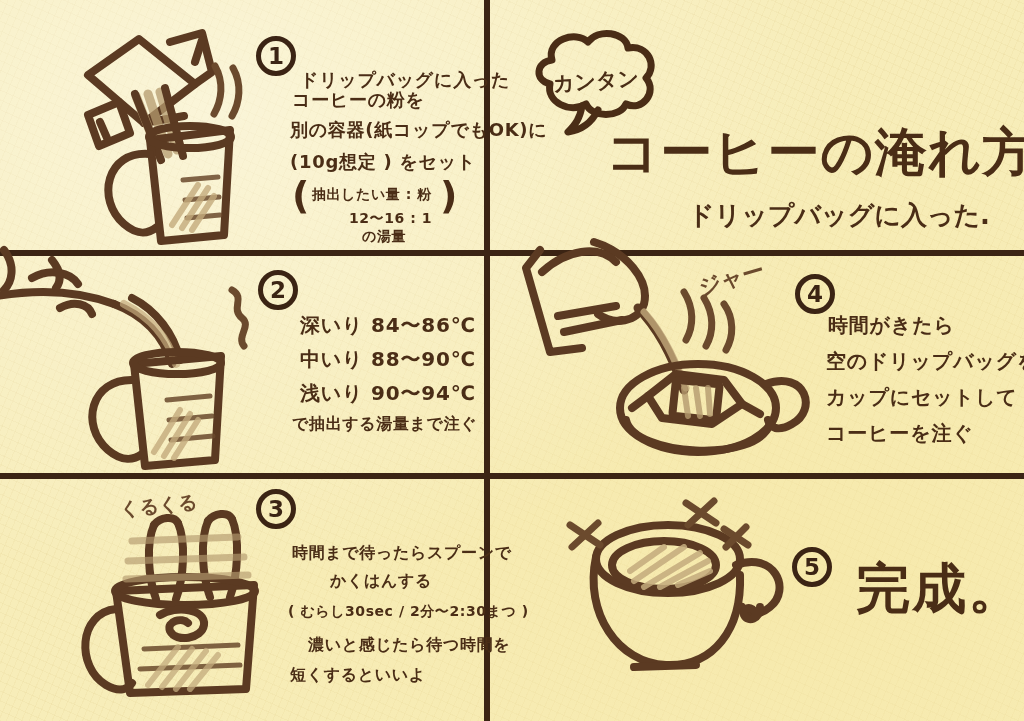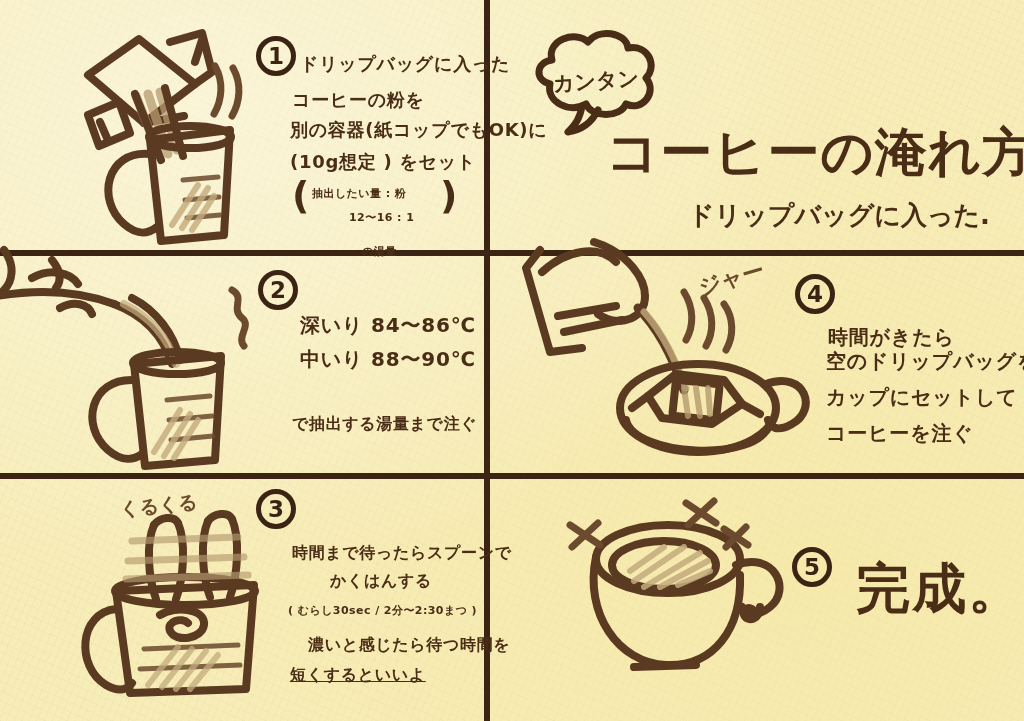--- a/index.html
+++ b/index.html
@@ -38,21 +38,21 @@
     border-radius:50%;box-sizing:border-box;
     display:flex;align-items:center;justify-content:center;
     font-family:"DejaVu Sans","Liberation Sans",sans-serif;
     font-weight:bold;font-size:23px;color:#3b2414;line-height:1;
   }
 
   .tx{position:absolute;white-space:nowrap;}
   .l1{font-size:18px;}
   .l2{font-size:20px;}
   .l3{font-size:16px;}
-  .l4{font-size:11px;}
+  .l4{font-size:14px;}
   .sfx{
     position:absolute;font-size:22px;font-weight:bold;color:#6b4a2d;
     transform:rotate(-16deg);white-space:nowrap;
   }
   .sfx2{
     position:absolute;font-size:19px;font-weight:bold;color:#6b4a2d;
     white-space:nowrap;
   }
   svg{display:block;overflow:visible;}
 </style>
@@ -107,30 +107,30 @@
       </g>
 
       <g fill="none" stroke="#6b4a2d" stroke-width="7" stroke-linecap="round">
         <path d="M153 46 C162 62 160 80 152 94"></path>
         <path d="M171 48 C180 64 178 82 170 96"></path>
       </g>
     </svg>
 
     <div class="num" style="left:256px;top:36px;">1</div>
 
-    <div class="tx hand l1" style="left:300px;top:52px;">ドリップバッグに入った</div>
+    <div class="tx hand l1" style="left:300px;top:68px;">ドリップバッグに入った</div>
     <div class="tx hand l1" style="left:292px;top:88px;">コーヒーの粉を</div>
     <div class="tx hand l1" style="left:290px;top:118px;">別の容器(紙コップでもOK)に</div>
     <div class="tx hand l1" style="left:290px;top:150px;">(10g想定 ) をセット</div>
 
     <div class="tx hand" style="left:292px;top:176px;font-size:38px;line-height:1;">(</div>
     <div class="tx hand" style="left:440px;top:176px;font-size:38px;line-height:1;">)</div>
     <div class="tx hand l4" style="left:312px;top:186px;">抽出したい量 : 粉</div>
     <div class="tx hand l4" style="left:349px;top:210px;">12〜16 : 1</div>
-    <div class="tx hand l4" style="left:362px;top:228px;margin-top:16px;">の湯量</div>
+    <div class="tx hand l4" style="left:362px;top:228px;">の湯量</div>
   </div>
 
   <div class="panel" style="left:490px;top:0;width:534px;height:250px;">
 
     <svg width="150" height="100" style="position:absolute;left:30px;top:30px;">
       <path d="M32 30 C26 10 56 0 68 12 C78 -2 106 2 108 18 C128 14 138 36 126 48
                C138 62 122 82 106 74 C100 88 72 88 66 74 C50 84 26 72 30 54
                C14 50 16 32 32 30 Z" fill="none" stroke="#4a2d16" stroke-width="7" stroke-linejoin="round"></path>
       <path d="M62 76 C60 88 56 94 48 102 C62 100 72 92 78 80" fill="none" stroke="#4a2d16" stroke-width="7" stroke-linejoin="round" stroke-linecap="round"></path>
     </svg>
@@ -179,20 +179,21 @@
 
       <g fill="none" stroke="#6b4a2d" stroke-width="7" stroke-linecap="round">
         <path d="M228 30 C242 38 226 48 238 58 C248 66 232 76 240 86"></path>
       </g>
     </svg>
 
     <div class="num" style="left:258px;top:14px;">2</div>
 
     <div class="tx hand l2" style="left:300px;top:56px;">深いり  84〜86℃</div>
     <div class="tx hand l2" style="left:300px;top:90px;">中いり  88〜90℃</div>
+    <div class="tx hand l2" style="left:300px;top:124px;">浅いり  90〜94℃</div>
     <div class="tx hand l3" style="left:292px;top:158px;">で抽出する湯量まで注ぐ</div>
   </div>
 
   <div class="panel" style="left:490px;top:256px;width:534px;height:217px;">
 
     <svg width="320" height="215" style="position:absolute;left:8px;top:0px;">
       <g fill="none" stroke="#5b3a22" stroke-width="8" stroke-linecap="round" stroke-linejoin="round">
 
         <path d="M42 -6 L28 12 L52 96 L84 92"></path>
         <path d="M96 -14 C128 -4 152 24 146 48 C140 66 116 70 100 58"></path>
@@ -228,21 +229,21 @@
       <g fill="none" stroke="#6b4a2d" stroke-width="7" stroke-linecap="round">
         <path d="M186 36 C196 52 196 70 188 84"></path>
         <path d="M206 42 C216 58 216 76 208 90"></path>
         <path d="M226 48 C236 62 236 80 228 94"></path>
       </g>
     </svg>
     <div class="sfx" style="left:208px;top:8px;">ジャー</div>
 
     <div class="num" style="left:305px;top:18px;">4</div>
 
-    <div class="tx hand l2" style="left:338px;top:68px;">時間がきたら</div>
+    <div class="tx hand l2" style="left:338px;top:56px;">時間がきたら</div>
     <div class="tx hand l2" style="left:336px;top:92px;">空のドリップバッグを</div>
     <div class="tx hand l2" style="left:336px;top:128px;">カップにセットして</div>
     <div class="tx hand l2" style="left:336px;top:164px;">コーヒーを注ぐ</div>
   </div>
 
   <div class="panel" style="left:0;top:479px;width:484px;height:242px;">
 
     <svg width="200" height="215" style="position:absolute;left:88px;top:8px;">
       <g fill="none" stroke="#5b3a22" stroke-width="8" stroke-linecap="round" stroke-linejoin="round">
 
@@ -277,21 +278,21 @@
       </g>
     </svg>
     <div class="sfx2" style="left:120px;top:14px;transform:rotate(-6deg);color:#6b4a2d;">くるくる</div>
 
     <div class="num" style="left:256px;top:10px;">3</div>
 
     <div class="tx hand l3" style="left:292px;top:64px;">時間まで待ったらスプーンで</div>
     <div class="tx hand l3" style="left:330px;top:92px;">かくはんする</div>
     <div class="tx hand l4" style="left:288px;top:124px;">( むらし30sec / 2分〜2:30まつ )</div>
     <div class="tx hand l3" style="left:308px;top:156px;">濃いと感じたら待つ時間を</div>
-    <div class="tx hand l3" style="left:290px;top:186px;text-decoration:underline;">短くするといいよ</div>
+    <div class="tx hand l3" style="left:290px;top:186px;">短くするといいよ</div>
   </div>
 
   <div class="panel" style="left:490px;top:479px;width:534px;height:242px;">
 
     <svg width="280" height="200" style="position:absolute;left:70px;top:18px;">
       <g fill="none" stroke="#5b3a22" stroke-width="8" stroke-linecap="round" stroke-linejoin="round">
 
         <path d="M36 60 C24 116 58 166 106 168 C154 170 182 132 180 78"></path>
         <ellipse cx="108" cy="62" rx="72" ry="34"></ellipse>
 

